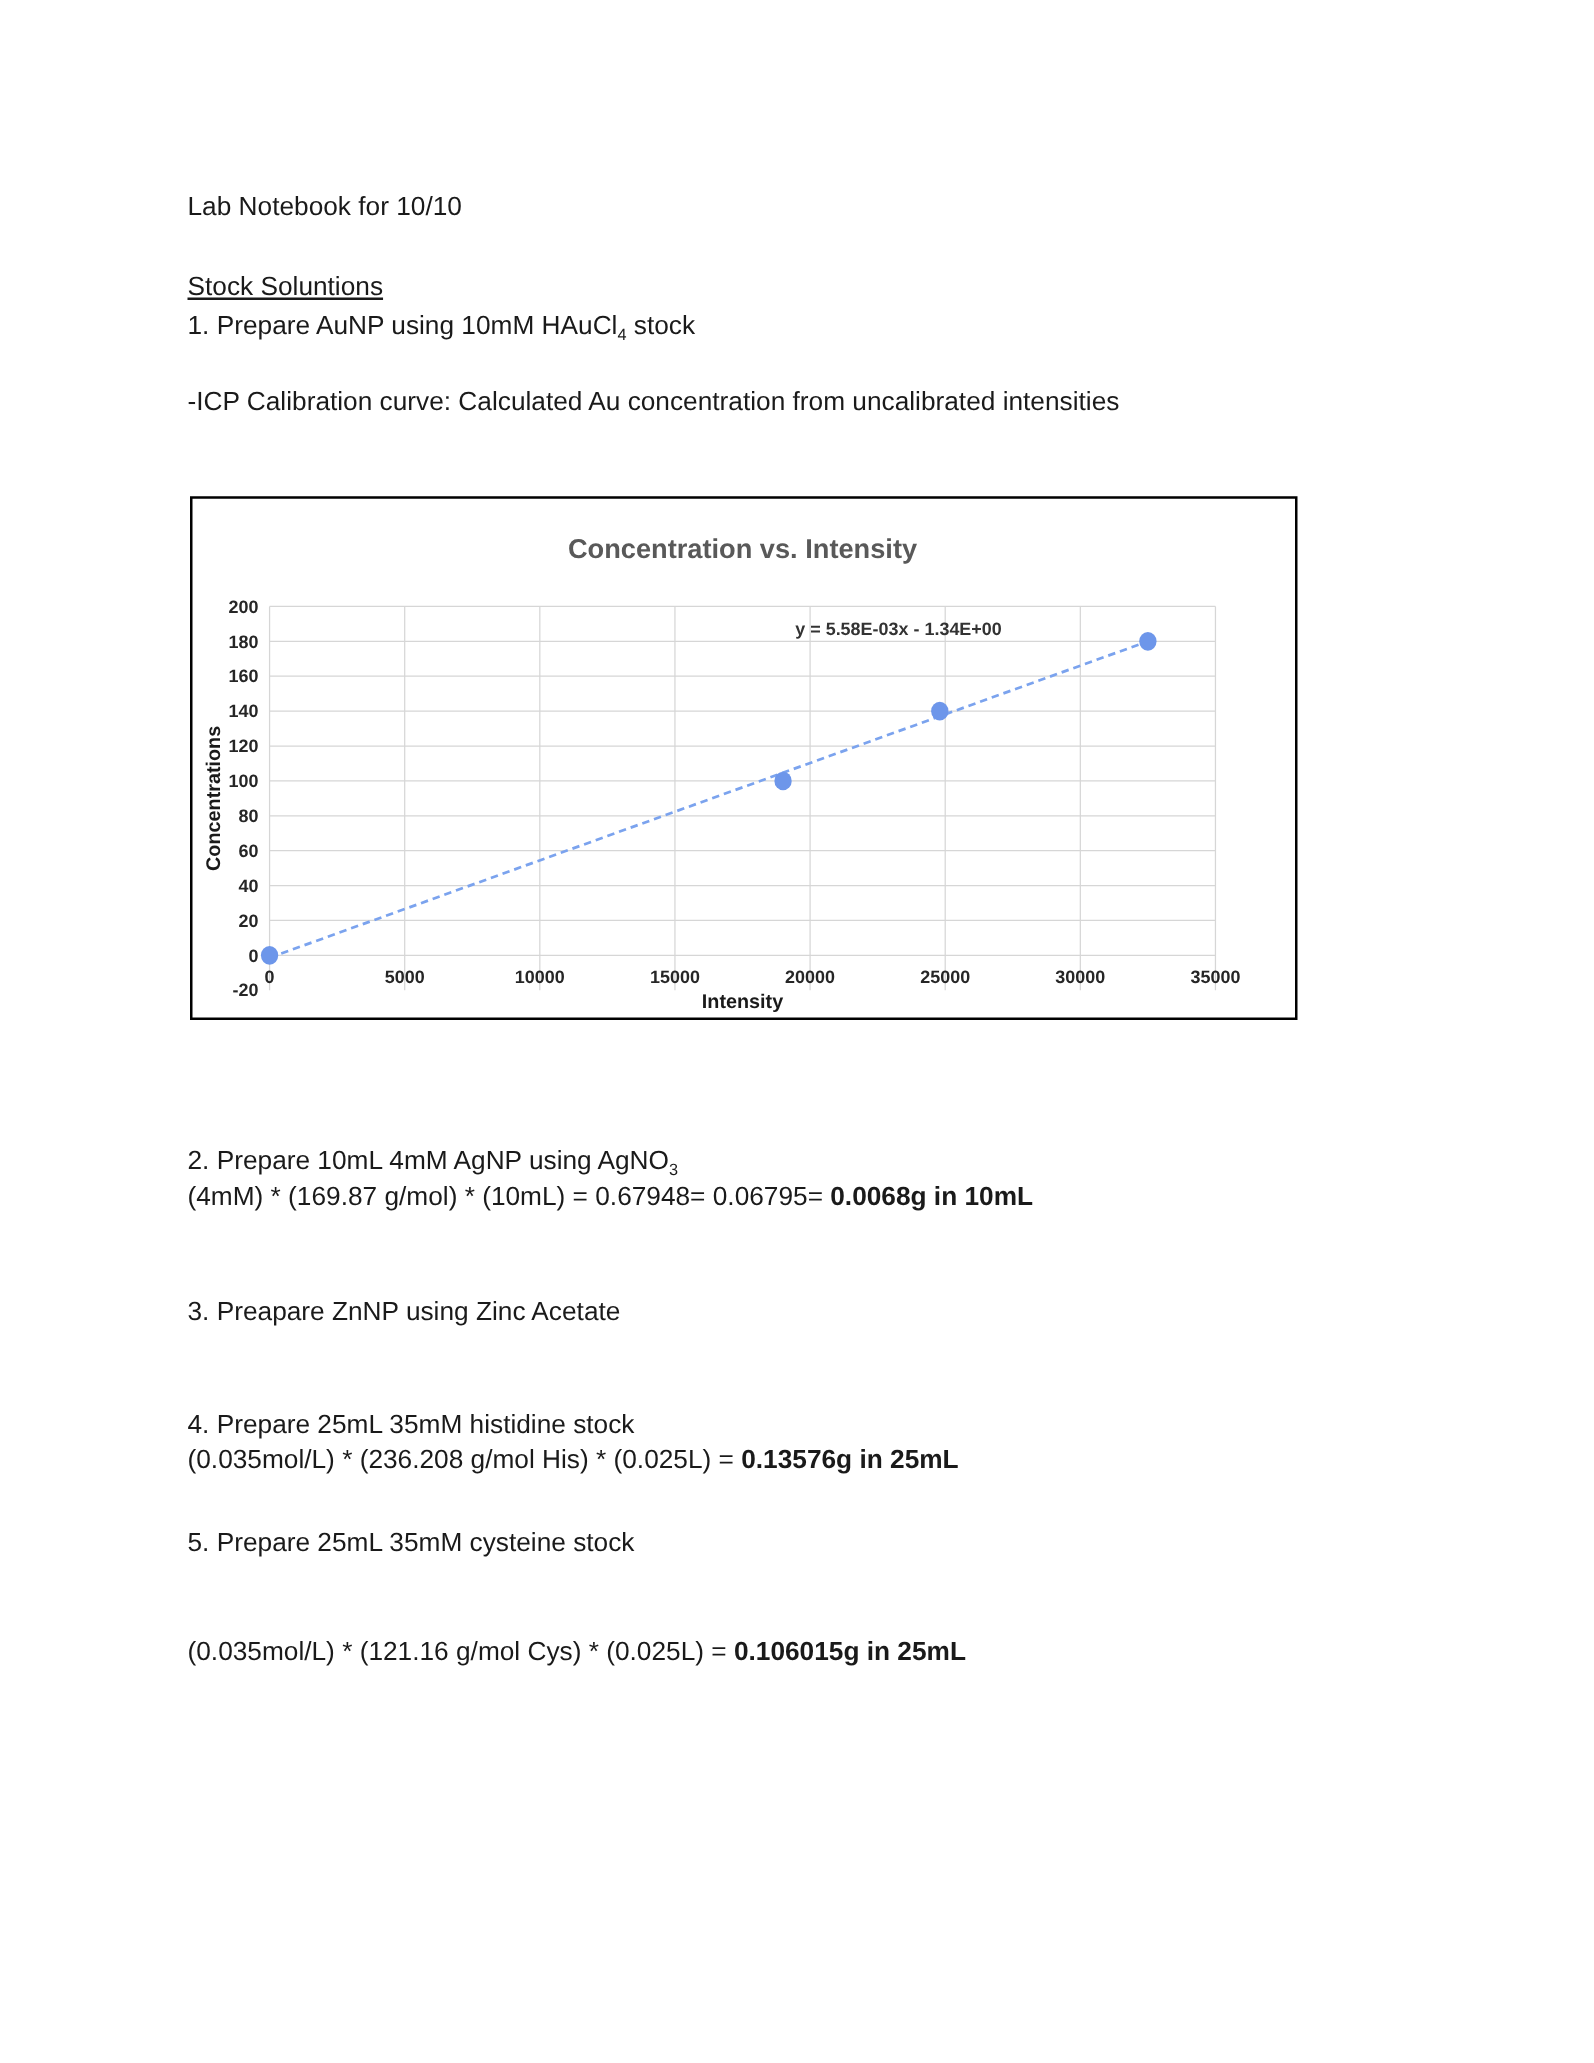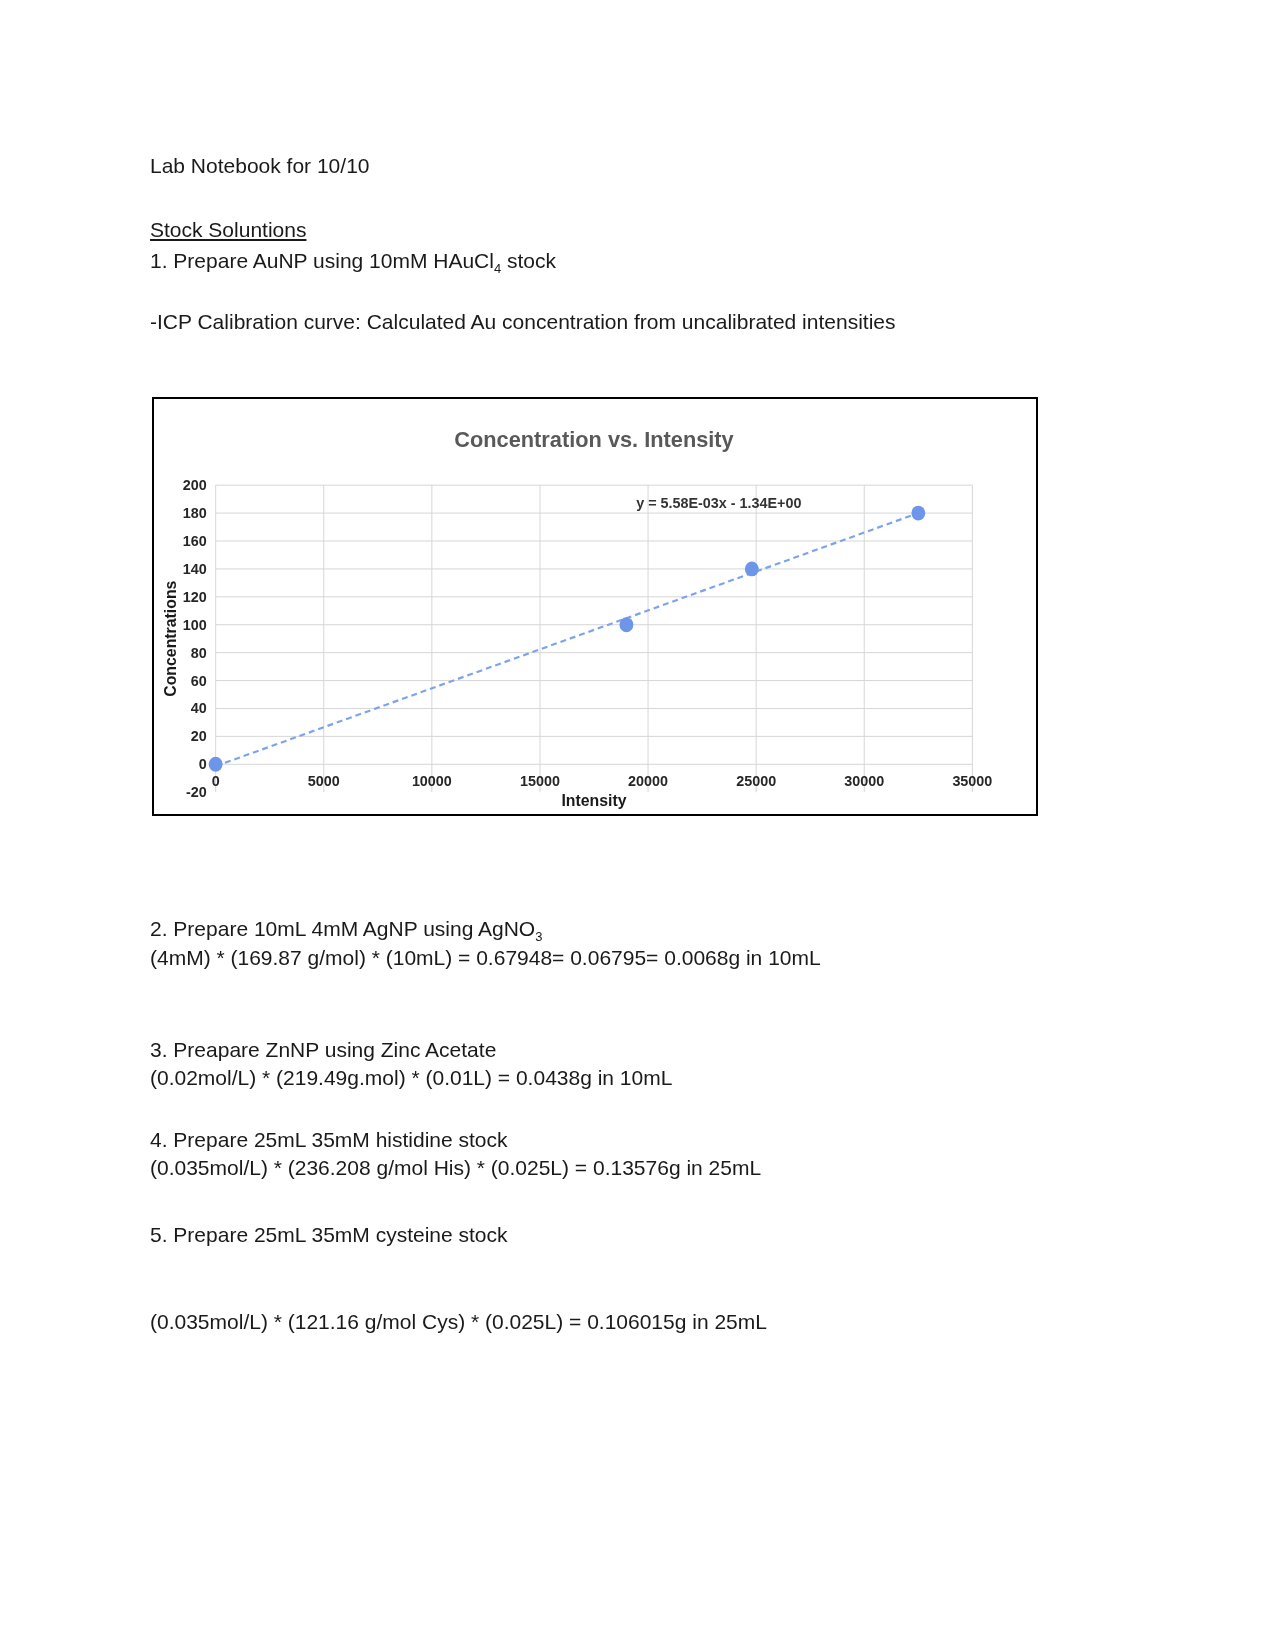--- a/index.html
+++ b/index.html
@@ -14,21 +14,21 @@
   }
   .line {
     position:absolute;
     left:150px;
     margin:0;
     font-size:21px;
     line-height:28px;
     white-space:pre;
   }
   .underline { text-decoration:underline;text-align:right; }
-  .b { font-weight:normal; }
+  .b { font-weight:bold; }
   sub.sub { font-size:13px; vertical-align:sub; line-height:0; }
   .chart-figure {
     position:absolute;
     left:152px; top:397px;
     width:886px; height:419px;
     margin:0;
     border:2px solid #000000;
     box-sizing:border-box;
     background:#ffffff;
   }
@@ -107,21 +107,20 @@
         <text x="442" y="411" text-anchor="middle" font-size="16" font-weight="bold" fill="#1a1a1a">Intensity</text>
         <text transform="translate(20 242) rotate(-90)" text-anchor="middle" font-size="16" font-weight="bold" fill="#1a1a1a">Concentrations</text>
       </svg>
   </figure>
 
 
   <p class="line" style="top:915px"><span>2. Prepare 10mL 4mM AgNP using AgNO</span><sub class="sub">3</sub></p>
   <p class="line" style="top:944px"><span>(4mM) * (169.87 g/mol) * (10mL) = 0.67948= 0.06795= </span><span class="b">0.0068g in 10mL</span></p>
 
   <p class="line" style="top:1036px">3. Preapare ZnNP using Zinc Acetate</p>
-  <p class="line" style="top:1064px"><span>(0.02mol/L) * (219.49g.mol) * (0.01L) = </span><span class="b">0.0438g in 10mL</span></p>
 
   <p class="line" style="top:1126px">4. Prepare 25mL 35mM histidine stock</p>
   <p class="line" style="top:1154px"><span>(0.035mol/L) * (236.208 g/mol His) * (0.025L) = </span><span class="b">0.13576g in 25mL</span></p>
 
   <p class="line" style="top:1221px">5. Prepare 25mL 35mM cysteine stock</p>
   <p class="line" style="top:1308px"><span>(0.035mol/L) * (121.16 g/mol Cys) * (0.025L) = </span><span class="b">0.106015g in 25mL</span></p>
 
 </div>
 
 </body></html>

